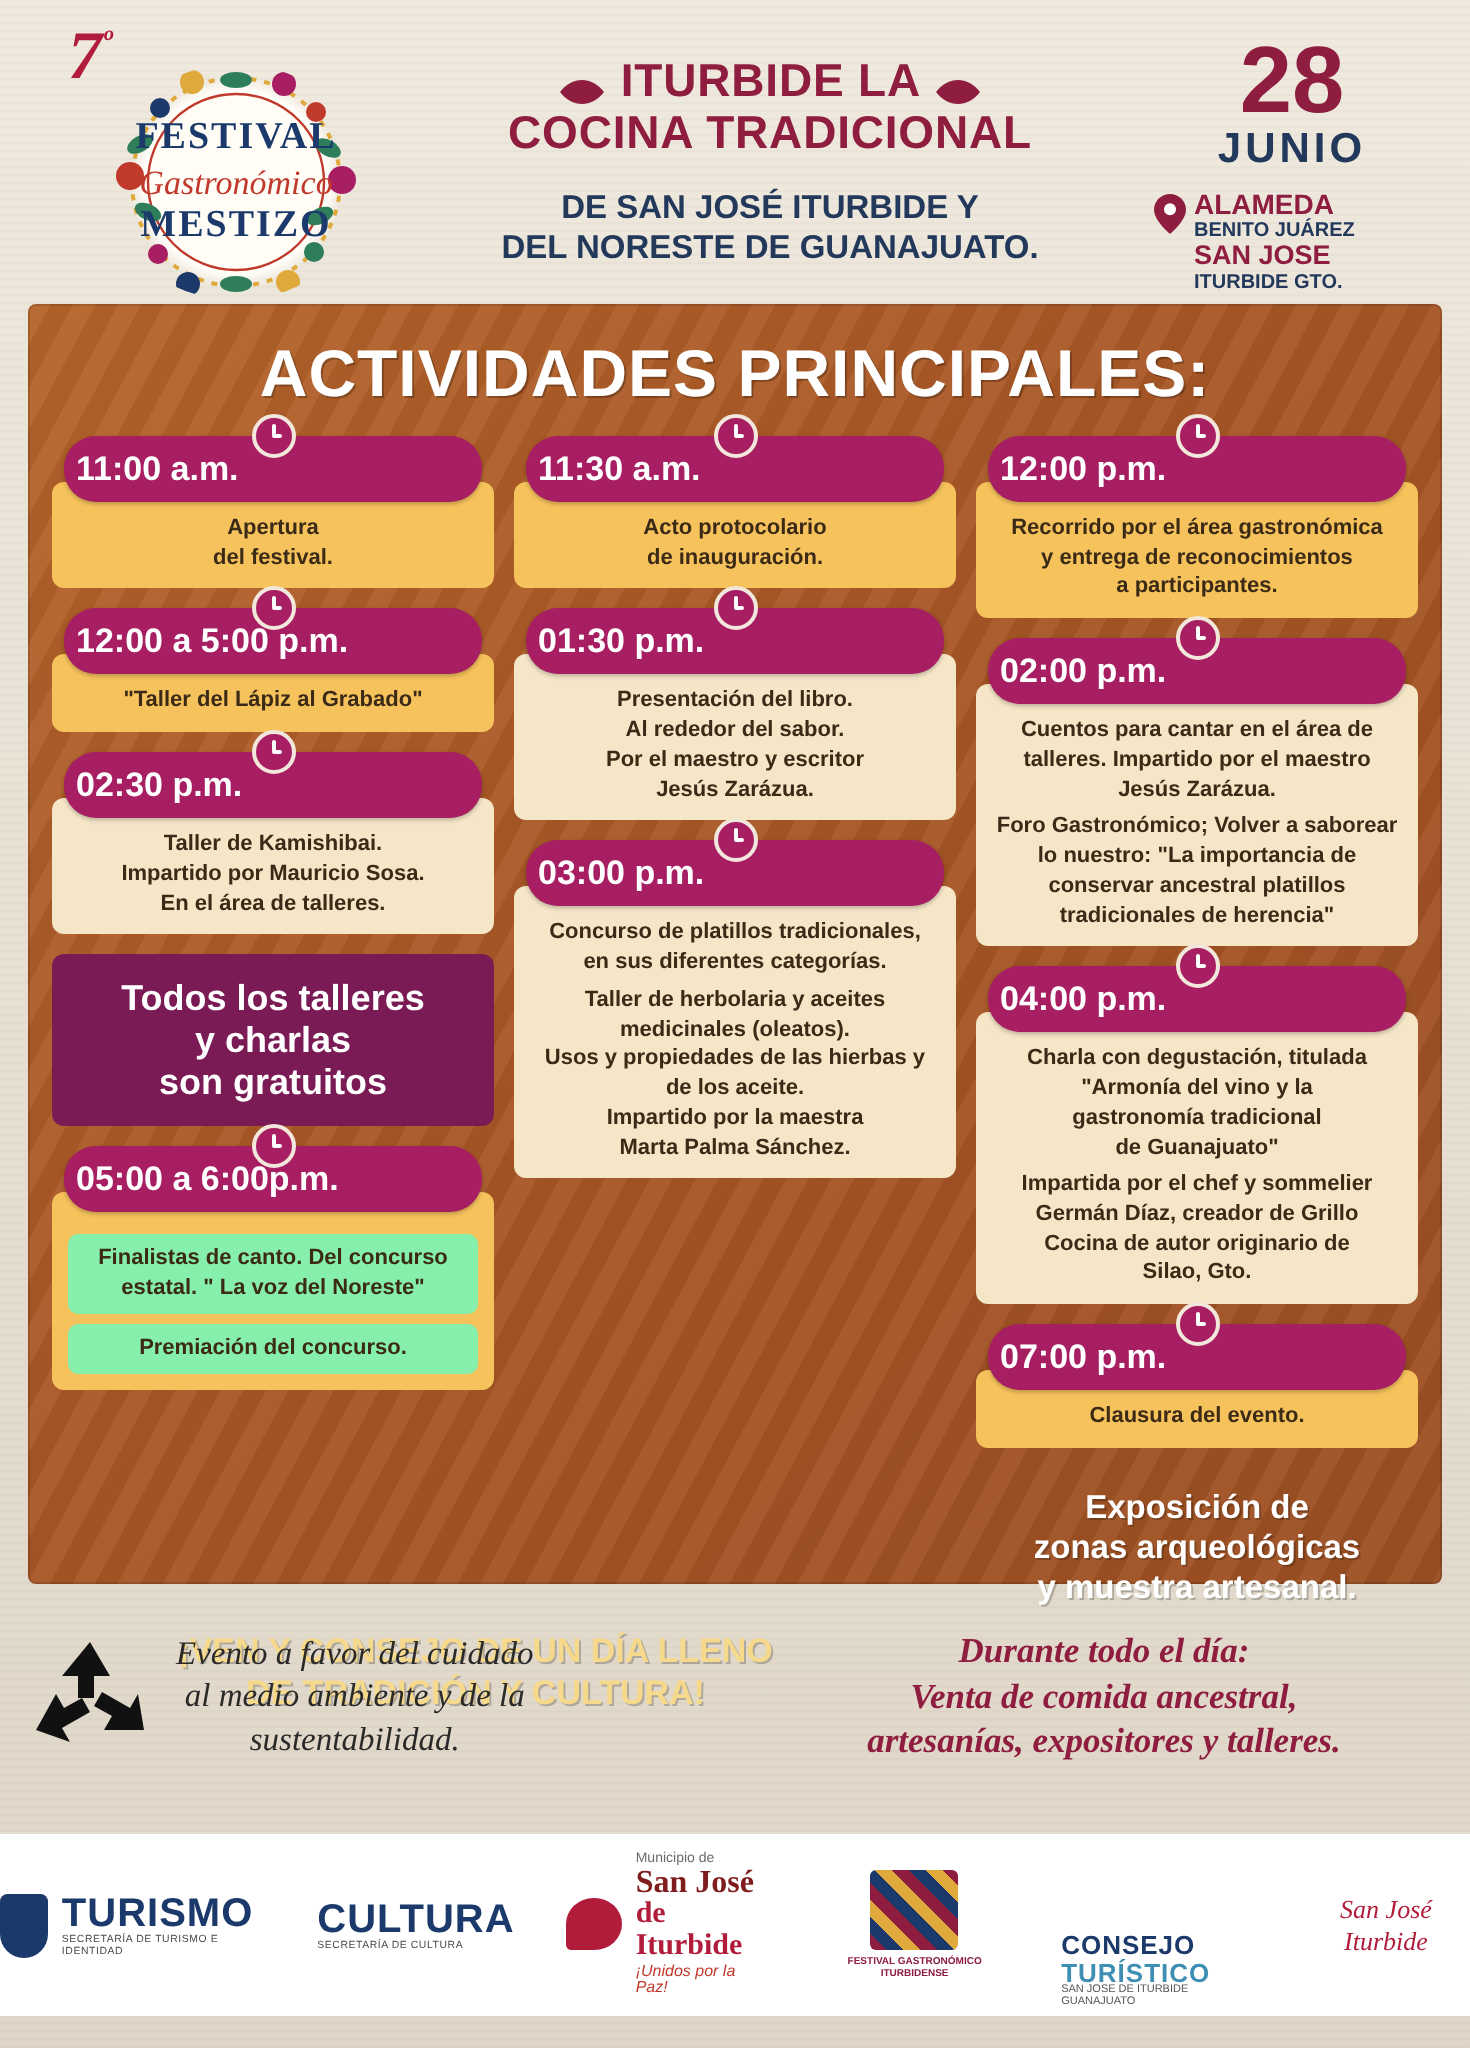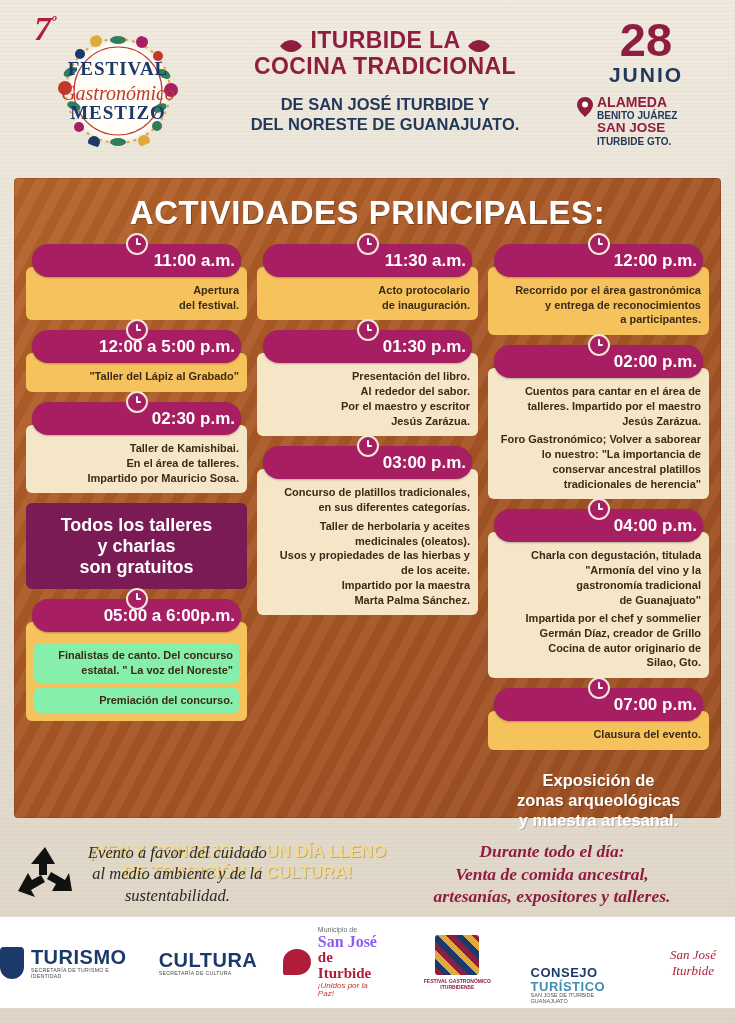--- a/index.html
+++ b/index.html
@@ -13,21 +13,21 @@
   .poster {
     position: absolute; inset: 0;
     background:
       repeating-linear-gradient(0deg, rgba(0,0,0,0.018) 0px, rgba(0,0,0,0.018) 1px, transparent 1px, transparent 4px),
       linear-gradient(180deg, #efe9de 0%, #e6dfd2 50%, #ded5c6 100%);
   }
 
   
   .header {
     position: relative;
-    height: 178px;
+    height: 152px;
     padding: 6px 14px 0 14px;
     display: flex;
     align-items: flex-start;
   }
   .logo-block {
     width: 185px;
     position: relative;
     padding-top: 12px;
     flex: 0 0 185px;
   }
@@ -51,21 +51,21 @@
   .logo-ring {
     position: absolute; inset: 0;
     border-radius: 50%;
   }
   .logo-text { position: absolute; width: 100%; text-align: center; }
   .lt1 {
     top: 26px; color: #1b3a6b; font-weight: bold; font-size: 19px;
     letter-spacing: 1px; font-family: "Liberation Serif", serif;
   }
   .lt2 {
-    top: 50px; color: #c0392b; font-size: 20px; font-style: italic;
+    top: 50px; color: #c0392b; font-size: 17px; font-style: italic;
     font-family: "Liberation Serif", serif;
   }
   .lt3 {
     top: 70px; color: #1b3a6b; font-weight: bold; font-size: 19px;
     letter-spacing: 1px; font-family: "Liberation Serif", serif;
   }
 
   .header-center {
     flex: 1;
     text-align: center;
@@ -132,21 +132,21 @@
   }
   .col { flex: 1; display: flex; flex-direction: column; gap: 10px; }
 
   .item { position: relative; }
   .time-chip {
     position: relative;
     background: #a81e62;
     color: #fff;
     font-weight: bold;
     border-radius: 16px;
-    text-align: right;
+    text-align: left;
     font-size: 17px;
     padding: 7px 6px 6px 6px;
     margin: 0 6px;
     z-index: 2;
     box-shadow: 0 1px 2px rgba(0,0,0,.25);
   }
   .clock {
     position: absolute;
     left: 50%; transform: translateX(-50%);
     top: -11px;
@@ -160,21 +160,21 @@
     content: ""; position: absolute; background: #fff; border-radius: 1px;
   }
   .clock::before { width: 2px; height: 6px; left: 8px; top: 3px; }
   .clock::after { width: 5px; height: 2px; left: 8px; top: 8px; }
 
   .body-box {
     background: #f6c25c;
     border-radius: 6px;
     margin-top: -10px;
     padding: 16px 8px 8px 8px;
-    text-align: right;
+    text-align: center;
     color: #3b2a16;
     font-size: 11px;
     line-height: 1.34;
     font-weight: bold;
   }
   .body-box.cream { background: #f6e6c8; }
   .body-box .sep { height: 4px; }
   .body-box .sub {
     background: #86efac;
     border-radius: 5px;
@@ -256,21 +256,21 @@
     font-weight: bold; color: #1b3a6b; font-size: 20px; letter-spacing: .5px;
     line-height: 1;
   }
   .brand-sub { font-size: 5.2px; color: #4b4b4b; letter-spacing: .3px; }
   .shield {
     width: 26px; height: 32px; background: #1b3a6b;
     border-radius: 4px 4px 13px 13px;
   }
   .sji { text-align: left; line-height: 1.05; }
   .sji .t1 { font-size: 7px; color: #6b6b6b; }
-  .sji .t2 { font-size: 16px; font-weight: bold; color: #8b5cf6; font-family:"Liberation Serif",serif; }
+  .sji .t2 { font-size: 16px; font-weight: bold; color: #7f1d1d; font-family:"Liberation Serif",serif; }
   .sji .t3 { font-size: 15px; font-weight: bold; color: #b01c3a; font-family:"Liberation Serif",serif; }
   .sji .t4 { font-size: 8px; color: #c0392b; font-style: italic; }
   .bird {
     width: 30px; height: 26px; background: #b01c3a;
     border-radius: 50% 50% 50% 10%;
   }
   .fgi { text-align: center; }
   .fgi-sq {
     width: 44px; height: 40px; margin: 0 auto;
     background: repeating-linear-gradient(45deg,#8e1d3f 0 6px,#1b3a6b 6px 12px,#e0a93b 12px 18px);
@@ -397,22 +397,22 @@
           </div>
         </div>
 
         <div class="item">
           <div class="time-chip">
             <span class="clock"></span>
             <span>02:30 p.m.</span>
           </div>
           <div class="body-box cream">
             <div>Taller de Kamishibai.</div>
+            <div>Impartido por Mauricio Sosa.</div>
             <div>En el área de talleres.</div>
-            <div>Impartido por Mauricio Sosa.</div>
           </div>
         </div>
 
         <div class="note-purple">
           <span id="free-note">Todos los talleres<br>y charlas<br>son gratuitos</span>
         </div>
 
         <div class="item">
           <div class="time-chip">
             <span class="clock"></span>

